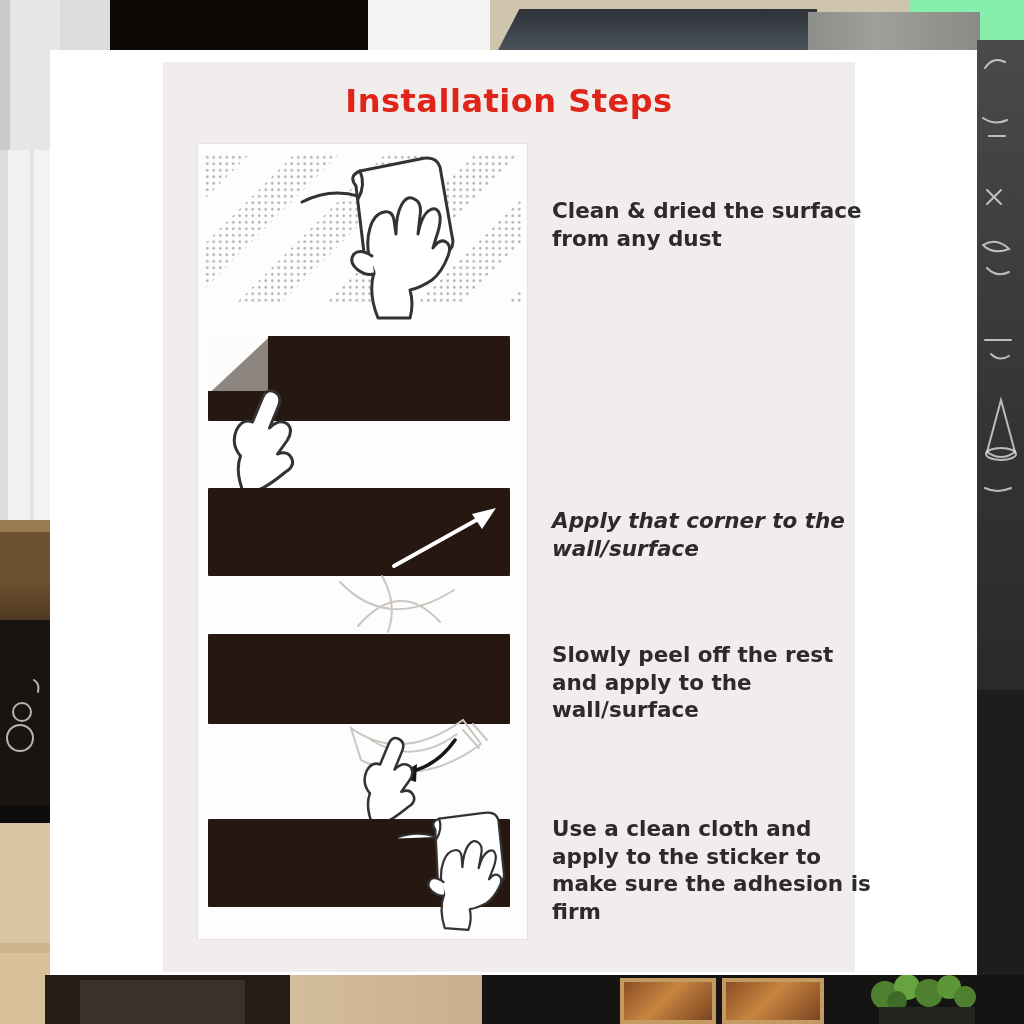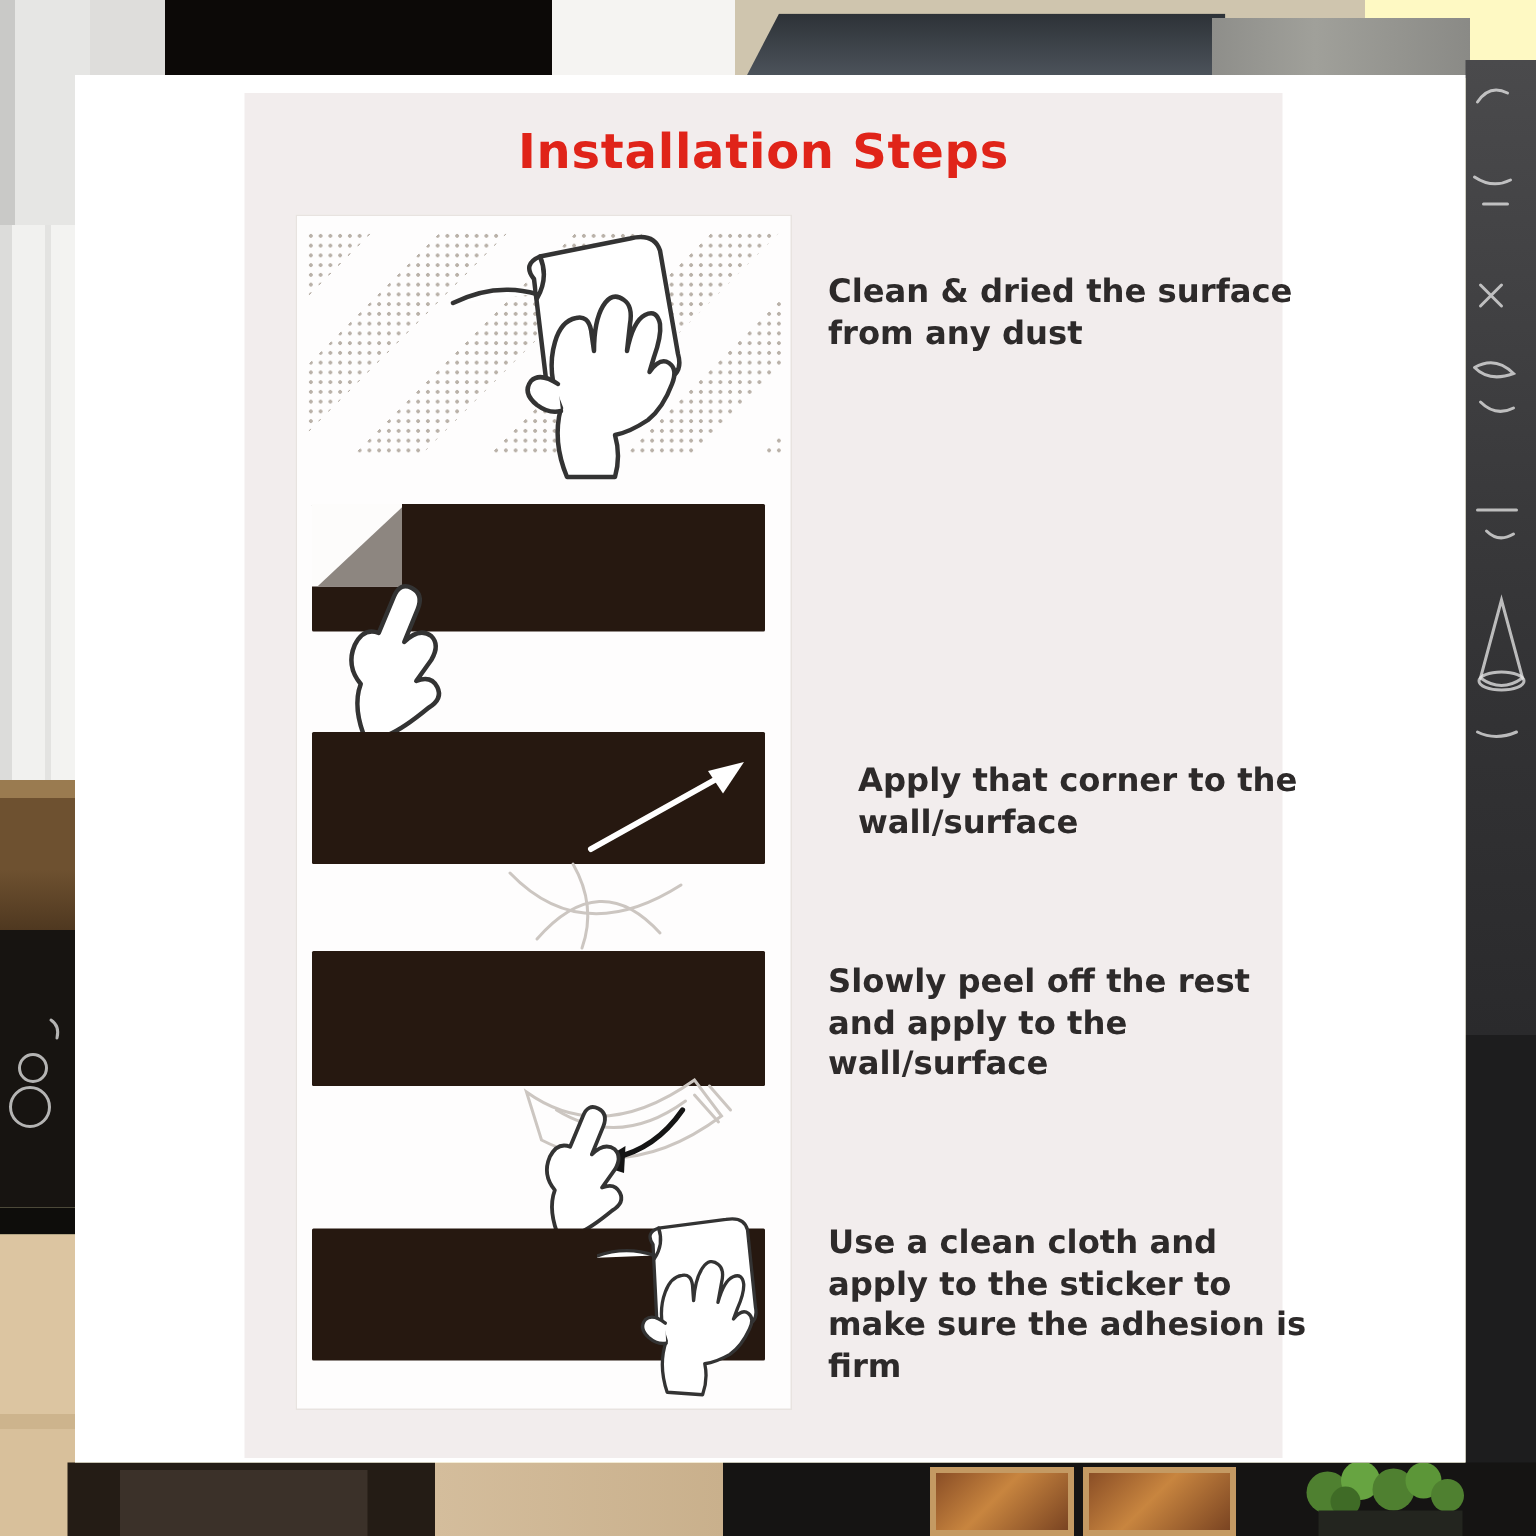--- a/index.html
+++ b/index.html
@@ -1,18 +1,18 @@
 <!DOCTYPE html>
 <html><head>
 <meta charset="utf-8">
 <style>
   html,body{margin:0;padding:0;}
   #screen{
     position:relative;width:1024px;height:1024px;overflow:hidden;
-    background:#fef9c3;font-family:"DejaVu Sans","Liberation Sans",sans-serif;
+    background:#86efac;font-family:"DejaVu Sans","Liberation Sans",sans-serif;
   }
   #screen *{box-sizing:border-box;}
   .abs{position:absolute;}
 
   
   .ph-left-wall{left:0;top:0;width:115px;height:150px;
     background:linear-gradient(90deg,#c9c9c7 0 10px,#e6e6e4 10px 60px,#dedddb 60px 100%);}
   .ph-menu-board{left:110px;top:0;width:258px;height:142px;background:#0c0907;}
   .gold-line{position:absolute;height:9px;border-radius:4px;opacity:.85;filter:blur(.6px);
     background:repeating-linear-gradient(90deg,#a98a52 0 9px,rgba(0,0,0,0) 9px 15px,#8d7040 15px 21px,rgba(0,0,0,0) 21px 30px);}
@@ -70,23 +70,23 @@
   .fold{left:10px;top:192px;width:60px;height:55px;
     background:#8d8680;clip-path:polygon(100% 4%,100% 100%,6% 100%);}
   .rect3{left:10px;top:344px;width:302px;height:88px;}
   .rect4{left:10px;top:490px;width:302px;height:90px;}
   .rect5{left:10px;top:675px;width:302px;height:88px;}
 
   .step-text{
     position:absolute;font-weight:700;font-size:21.5px;line-height:1.28;
     color:#2d2a2a;font-family:"DejaVu Sans","Liberation Sans",sans-serif;
   }
-  .t1{left:552px;top:181px;width:320px;}
+  .t1{left:552px;top:197px;width:320px;}
   .t2{left:552px;top:350px;width:330px;}
-  .t3{left:572px;top:507px;width:300px;}
+  .t3{left:552px;top:507px;width:300px;font-style:italic;}
   .t4{left:552px;top:641px;width:325px;}
   .t5{left:552px;top:815px;width:320px;}
 
   .lineart{stroke:#333;stroke-width:3;fill:#ffffff;stroke-linecap:round;stroke-linejoin:round;}
   .faint{stroke:#ccc6c1;fill:none;stroke-width:2;stroke-linecap:round;}
 </style>
 </head>
 <body>
 
 <div id="screen">

